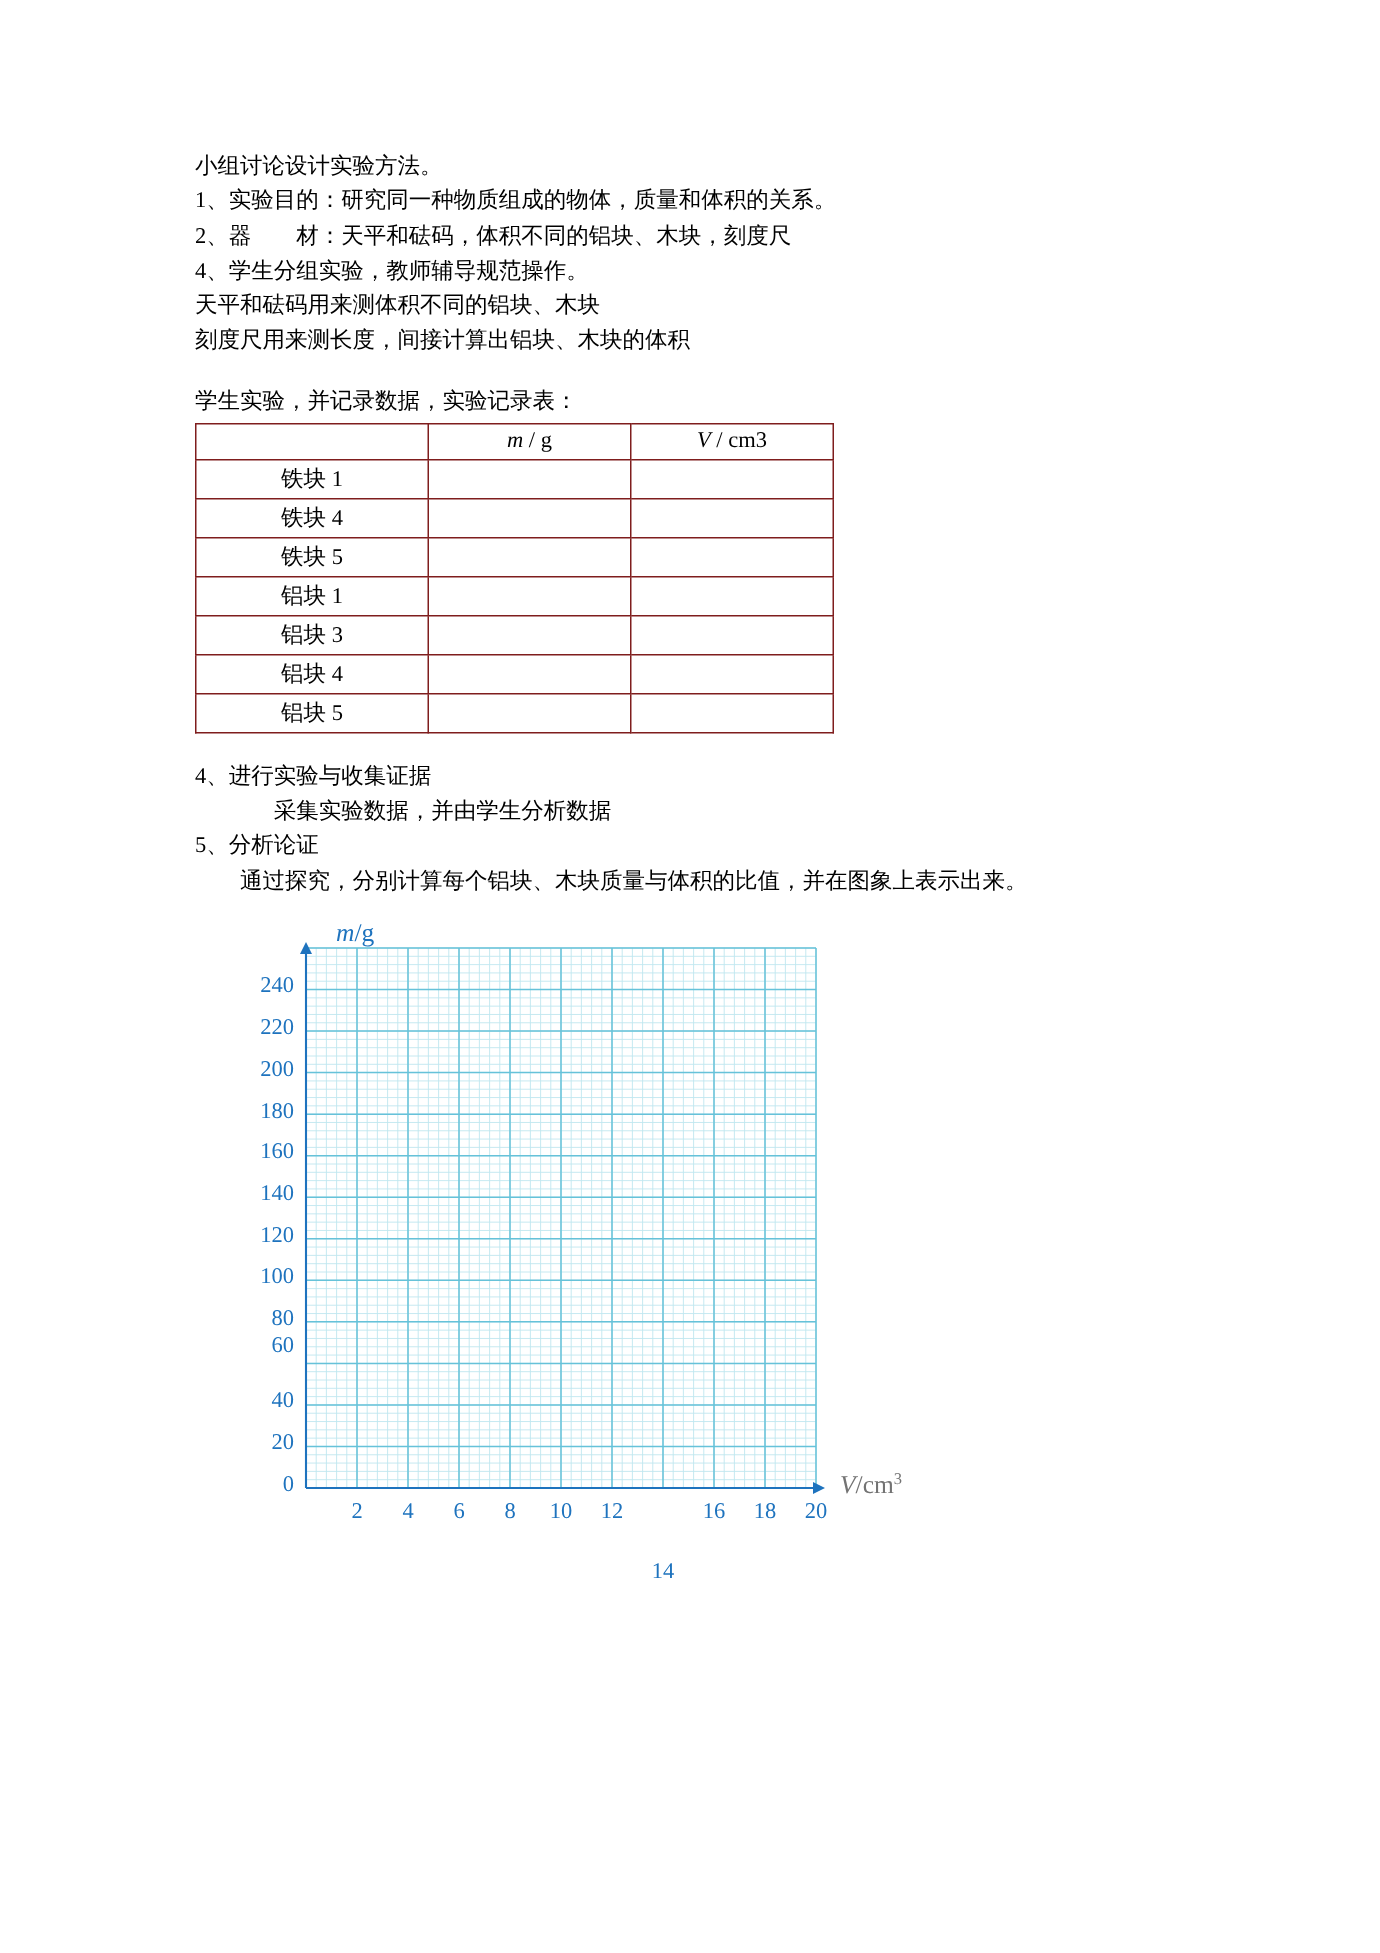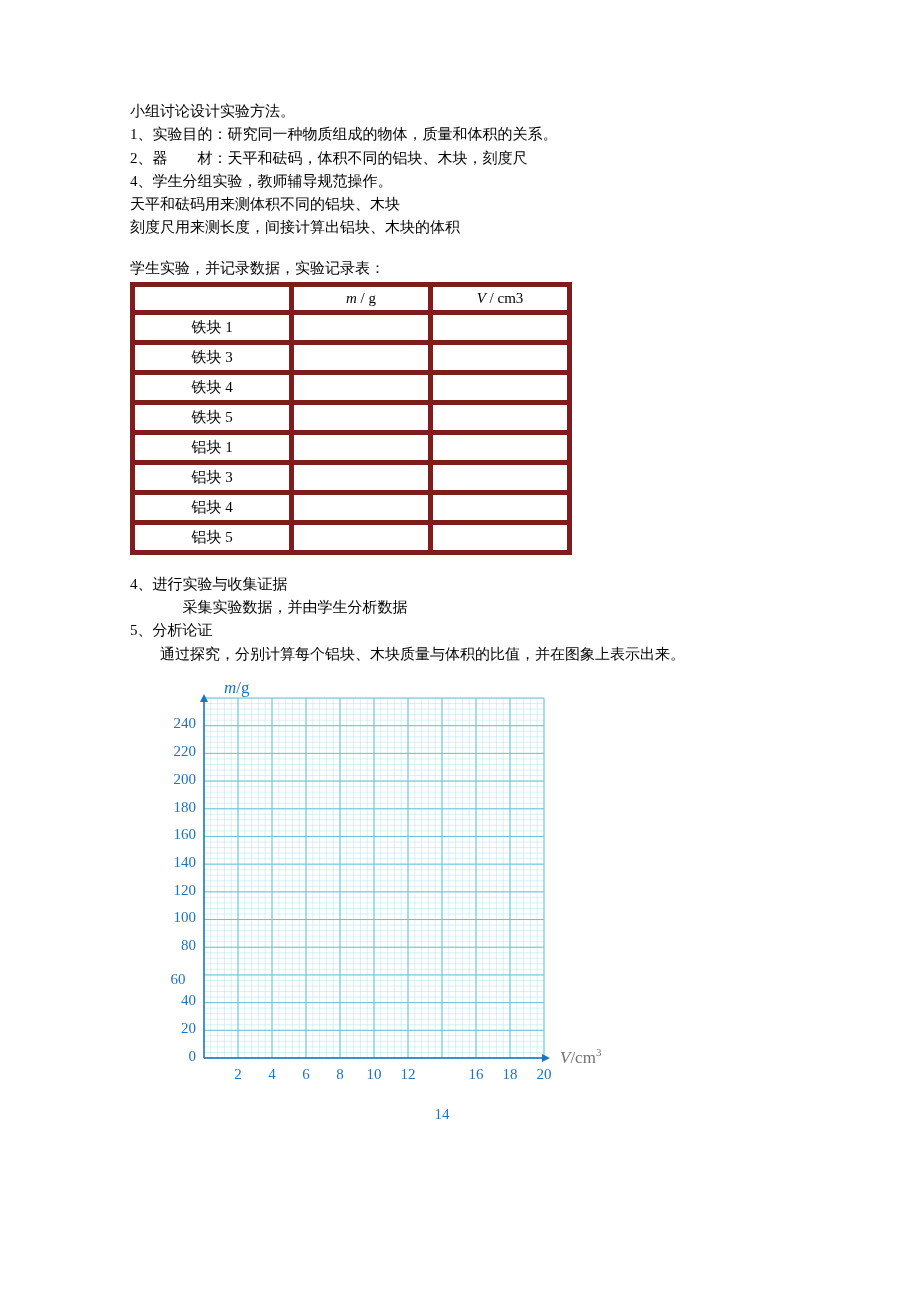--- a/index.html
+++ b/index.html
@@ -13,21 +13,21 @@
       box-sizing: border-box;
     }
     .line { line-height: 1.55; }
     .italic { font-style: italic; font-family: "Times New Roman", serif; }
     table.record {
       border-collapse: collapse;
       margin-top: 2px;
       margin-bottom: 18px;
     }
     table.record th, table.record td {
-      border: 5px solid #7f1d1d;
+      border: 1px solid #7f1d1d;
       padding: 3px 8px;
       text-align: center;
       font-weight: normal;
       font-size: 15px;
     }
     table.record .col-a { width: 138px; }
     table.record .col-b { width: 118px; }
     table.record .col-c { width: 118px; }
     .sub-indent { text-indent: 2em; }
     .sub-indent2 { text-indent: 3.5em; }
@@ -96,25 +96,20 @@
   <thead>
     <tr>
       <th class="col-a"></th>
       <th class="col-b"><span class="italic">m</span> <span> / g</span></th>
       <th class="col-c"><span class="italic">V</span> <span> /  cm3</span></th>
     </tr>
   </thead>
   <tbody id="tbody">
       <tr>
         <td class="col-a">铁块 1</td>
-        <td class="col-b"></td>
-        <td class="col-c"></td>
-      </tr>
-      <tr>
-        <td class="col-a">铁块 3</td>
         <td class="col-b"></td>
         <td class="col-c"></td>
       </tr>
       <tr>
         <td class="col-a">铁块 4</td>
         <td class="col-b"></td>
         <td class="col-c"></td>
       </tr>
       <tr>
         <td class="col-a">铁块 5</td>
@@ -299,21 +294,21 @@
       <polygon points="4,0 0,8 8,8" fill="#1e73be"></polygon>
     </svg>
 
   <div class="axis-title-y"><span class="italic">m</span>/g</div>
   <div class="axis-title-x"><span class="italic">V</span>/cm<span class="sup">3</span></div>
 
   <div class="ylabel-col" id="ylabels">
       <div style="top: 364px;">0</div>
       <div style="top: 336.308px;">20</div>
       <div style="top: 308.615px;">40</div>
-      <div style="top: 287px; text-align: center;">60</div>
+      <div style="top: 271px;">60</div>
       <div style="top: 253.231px;">80</div>
       <div style="top: 225.538px;">100</div>
       <div style="top: 197.846px;">120</div>
       <div style="top: 170.154px;">140</div>
       <div style="top: 142.462px;">160</div>
       <div style="top: 114.769px;">180</div>
       <div style="top: 87.0769px;">200</div>
       <div style="top: 59.3846px;">220</div>
       <div style="top: 31.6923px;">240</div>
     </div>

